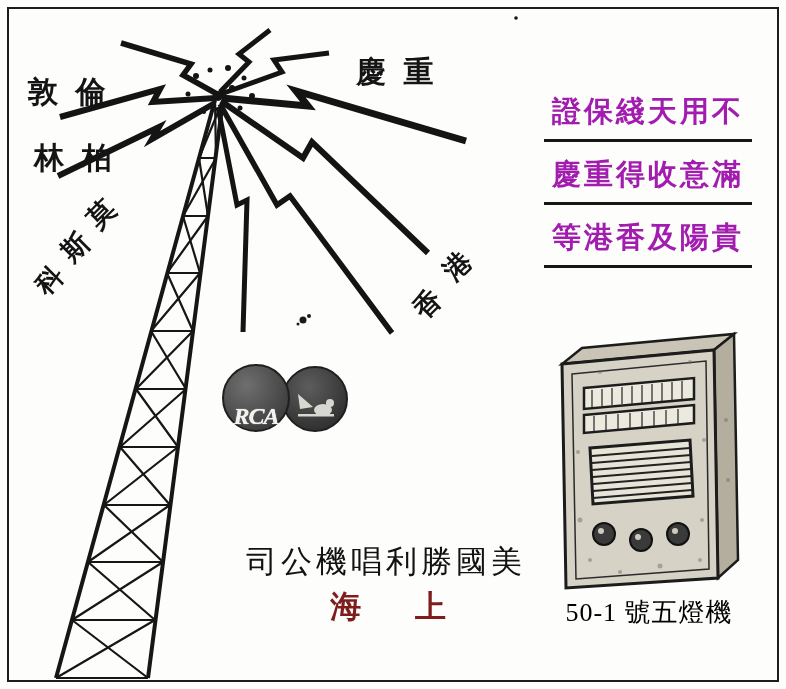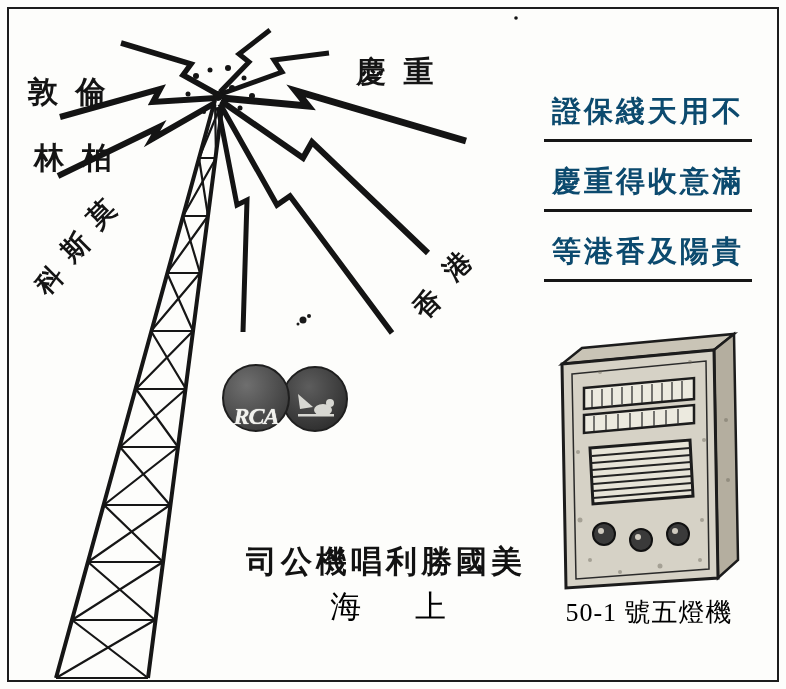--- a/index.html
+++ b/index.html
@@ -30,33 +30,33 @@
     color:#141414;
   }
 
   .slogan {
     position:absolute; left:544px; top:92px; width:208px;
   }
   .slogan-line {
     font-weight:bold; font-size:29px; letter-spacing:3px;
     white-space:nowrap; text-align:center;
     border-bottom:3px solid #161616;
-    padding:0 1px 7px 1px; margin-bottom:20px;
-    color:#0c4a6e;
+    padding:0 1px 7px 1px; margin-bottom:13px;
+    color:#a21caf;
   }
 
   .company-line {
     position:absolute; left:236px; top:541px; width:300px;
-    text-align:center; font-weight:bold; font-size:31px;
+    text-align:center; font-weight:normal; font-size:31px;
     letter-spacing:4px; white-space:nowrap; color:#121212;
   }
   .city-line {
     position:absolute; left:238px; top:586px; width:300px;
-    text-align:center; font-weight:normal; font-size:31px;
-    word-spacing:46px; white-space:nowrap; color:#000000;
+    text-align:center; font-weight:bold; font-size:31px;
+    word-spacing:46px; white-space:nowrap; color:#7f1d1d;
   }
   .radio-caption {
     position:absolute; left:544px; top:595px; width:210px;
     text-align:center; font-size:26px; letter-spacing:1px;
     color:#000000;
   }
 
   .rca-logo { position:absolute; left:222px; top:356px; width:136px; height:82px; }
   .rca-circle {
     position:absolute; border-radius:50%;

